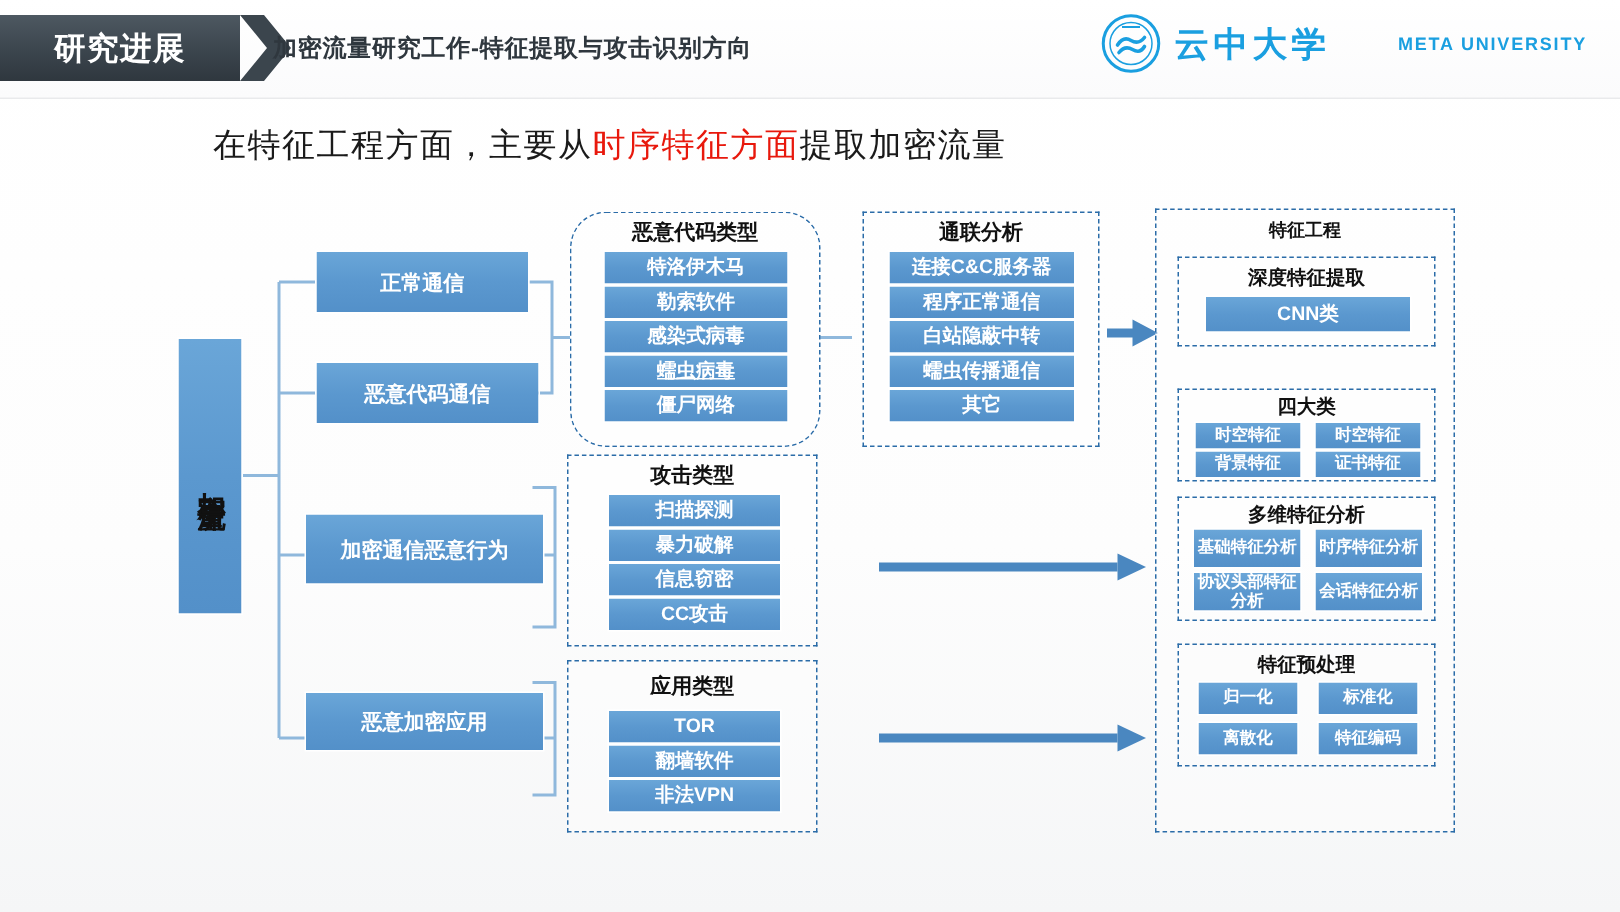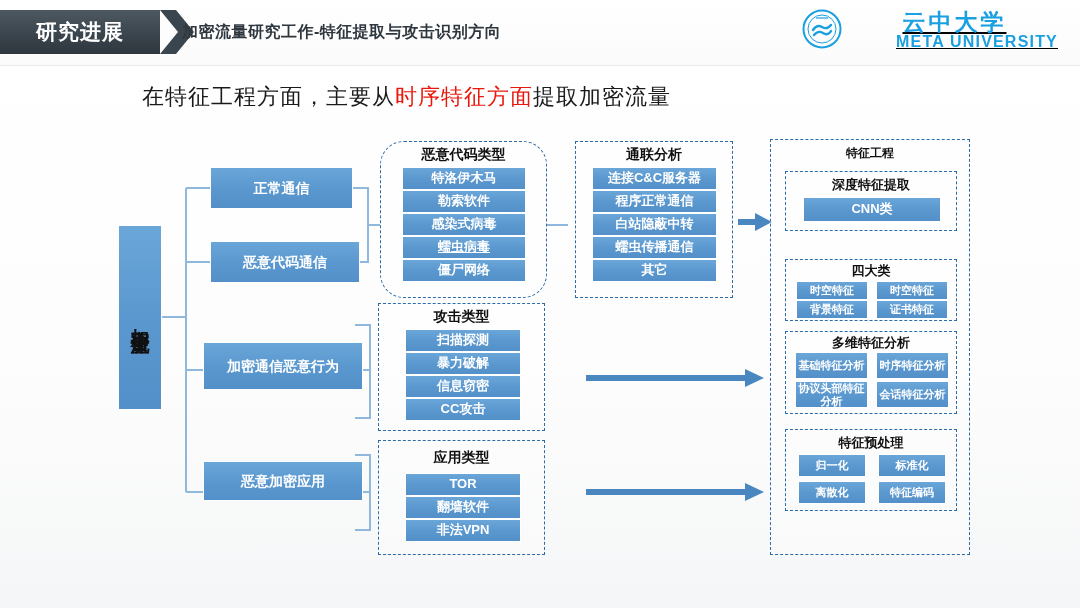--- a/index.html
+++ b/index.html
@@ -34,27 +34,27 @@
   }
   .header-title {
     position: absolute; left: 182px; top: 10px; height: 44px;
     display: flex; align-items: center;
     font-size: 16px; font-weight: bold; color: #2f373e; letter-spacing: 0.5px;
   }
   .logo {
     position: absolute; right: 22px; top: 9px;
     display: flex; align-items: center; gap: 9px;
   }
-  .logo-text { display: flex; flex-direction: column; align-items: center; text-decoration: underline; }
+  .logo-text { display: flex; flex-direction: row; align-items: center; }
   .logo-cn {
     font-size: 23px; font-weight: bold; color: #1a9fe0; letter-spacing: 3px;
     line-height: 25px;
   }
   .logo-en {
-    font-size: 16px; font-weight: bold; color: #1a9fe0; letter-spacing: 1.2px;
+    font-size: 12px; font-weight: bold; color: #1a9fe0; letter-spacing: 1.2px;
     line-height: 13px;
     padding-left: 45px;
   }
 
   
   .subtitle {
     position: absolute; left: 142px; top: 82px;
     font-size: 22px; color: #1a1a1a; letter-spacing: 1px;
   }
   .subtitle .hl { color: #e8180c; }

